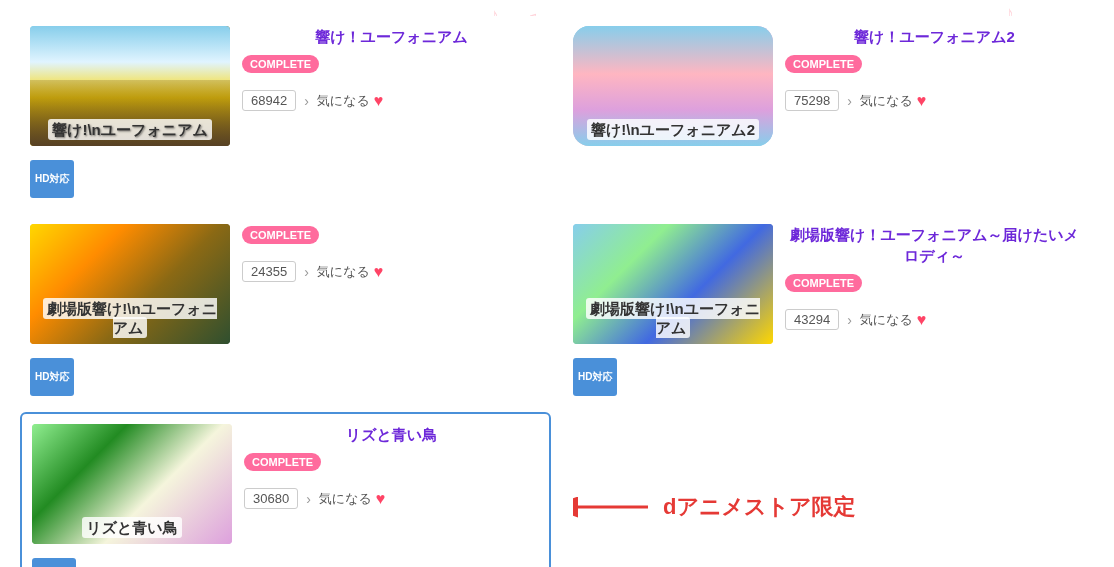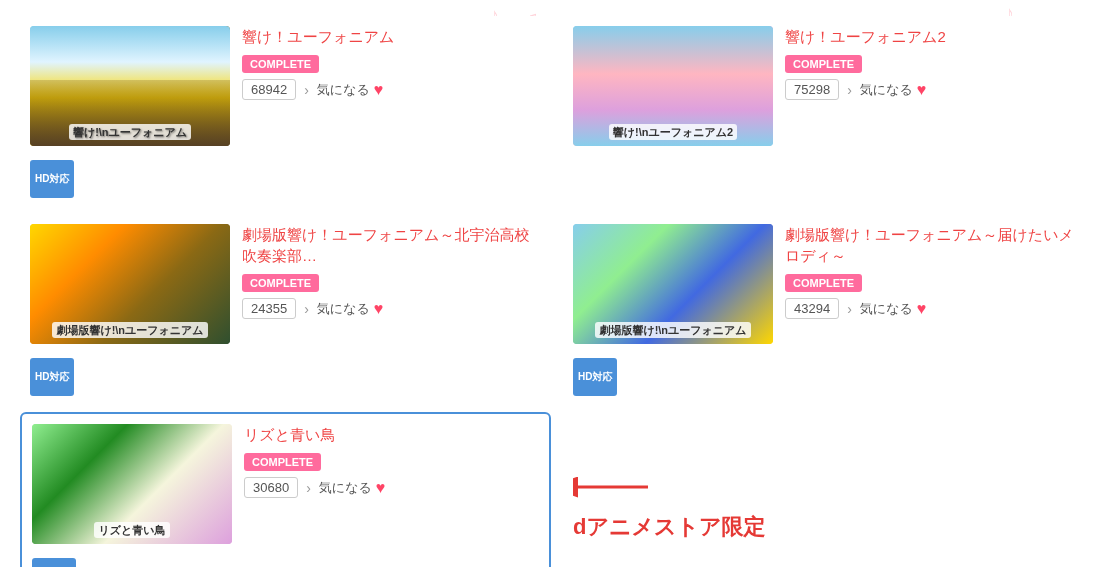--- a/index.html
+++ b/index.html
@@ -51,61 +51,63 @@
       flex-shrink: 0;
     }
 
     
     .thumb-1 {
       background: linear-gradient(135deg, #87ceeb 0%, #ffd700 40%, #8B6914 60%, #4a3728 100%);
       position: relative;
     }
     .thumb-2 {
       background: linear-gradient(135deg, #87ceeb 0%, #ffb6c1 40%, #dda0dd 70%, #87ceeb 100%);
+      border-radius: 16px;
     }
     .thumb-3 {
       background: linear-gradient(135deg, #ffd700 0%, #ff8c00 30%, #8B6914 60%, #2f4f2f 100%);
     }
     .thumb-4 {
       background: linear-gradient(135deg, #87ceeb 0%, #90ee90 30%, #4169e1 60%, #ffd700 100%);
     }
     .thumb-5 {
       background: linear-gradient(135deg, #90ee90 0%, #228b22 30%, #f5f5dc 60%, #dda0dd 100%);
     }
 
     .card-info {
       flex: 1;
       display: flex;
       flex-direction: column;
       gap: 6px;
     }
 
     .card-title {
       font-size: 15px;
-      font-weight: normal;
-      color: #ef4444;
+      font-weight: bold;
+      color: #6d28d9;
       line-height: 1.4;
+      text-align: center;
     }
 
     .complete-badge {
       display: inline-block;
       background: #ff6b9d;
       color: #fff;
       font-size: 11px;
       font-weight: bold;
       padding: 3px 8px;
-      border-radius: 3px;
+      border-radius: 9px;
       margin-top: 2px;
     }
 
     .card-footer {
       display: flex;
       align-items: center;
       gap: 8px;
-      margin-top: 0;
+      margin-top: 11px;
     }
 
     .count-box {
       border: 1px solid #ccc;
       border-radius: 3px;
       padding: 2px 8px;
       font-size: 13px;
       color: #555;
     }
 
@@ -170,21 +172,21 @@
       bottom: 6px;
       left: 6px;
       right: 6px;
       text-align: center;
     }
 
     .title-banner-text {
       background: rgba(255,255,255,0.82);
       border-radius: 3px;
       padding: 2px 4px;
-      font-size: 11px;
+      font-size: 15px;
       font-weight: bold;
       color: #333;
     }
   </style>
 </head>
 <body>
 
 <div style="position: relative; width: 1114px; min-height: 567px; background: #fff;">
 
   <span class="deco" style="top:5px;left:490px;">♪</span>
@@ -257,21 +259,20 @@
 
     <div class="card">
       <div class="card-inner">
         <div class="thumbnail thumb-3">
           <div style="position:absolute;bottom:0;left:0;right:0;top:0;background:linear-gradient(135deg,#ffd700 0%,#ff8c00 30%,#8B6914 60%,#2f4f2f 100%);"></div>
           <div class="title-banner">
             <span class="title-banner-text">劇場版響け!\nユーフォニアム</span>
           </div>
         </div>
         <div class="card-info">
-          <div class="card-title">劇場版響け！ユーフォニアム～北宇治高校吹奏楽部…</div>
           <div>
             <span class="complete-badge">COMPLETE</span>
           </div>
           <div class="card-footer">
             <span class="count-box">24355</span>
             <span style="color:#999;font-size:14px;">›</span>
             <a class="kininarou-btn">
               <span>気になる</span>
               <span class="heart-icon">♥</span>
             </a>
@@ -333,21 +334,21 @@
             </a>
           </div>
         </div>
       </div>
       <div>
         <span class="hd-badge">HD対応</span>
       </div>
     </div>
 
     <div style="position:relative;display:flex;align-items:center;padding-left:10px;">
-      <div style="display:flex;align-items:flex-start;gap:10px;flex-direction:column;">
+      <div style="display:flex;align-items:flex-end;gap:10px;">
 
         <svg width="80" height="30">
           <defs>
             <marker id="arrowhead" markerWidth="10" markerHeight="7" refX="0" refY="3.5" orient="auto">
               <polygon points="0 0, 10 3.5, 0 7" fill="#e53935"></polygon>
             </marker>
           </defs>
           <line x1="75" y1="15" x2="5" y2="15" stroke="#e53935" stroke-width="3" marker-end="url(#arrowhead)"></line>
         </svg>
         <span class="annotation-text">dアニメストア限定</span>

